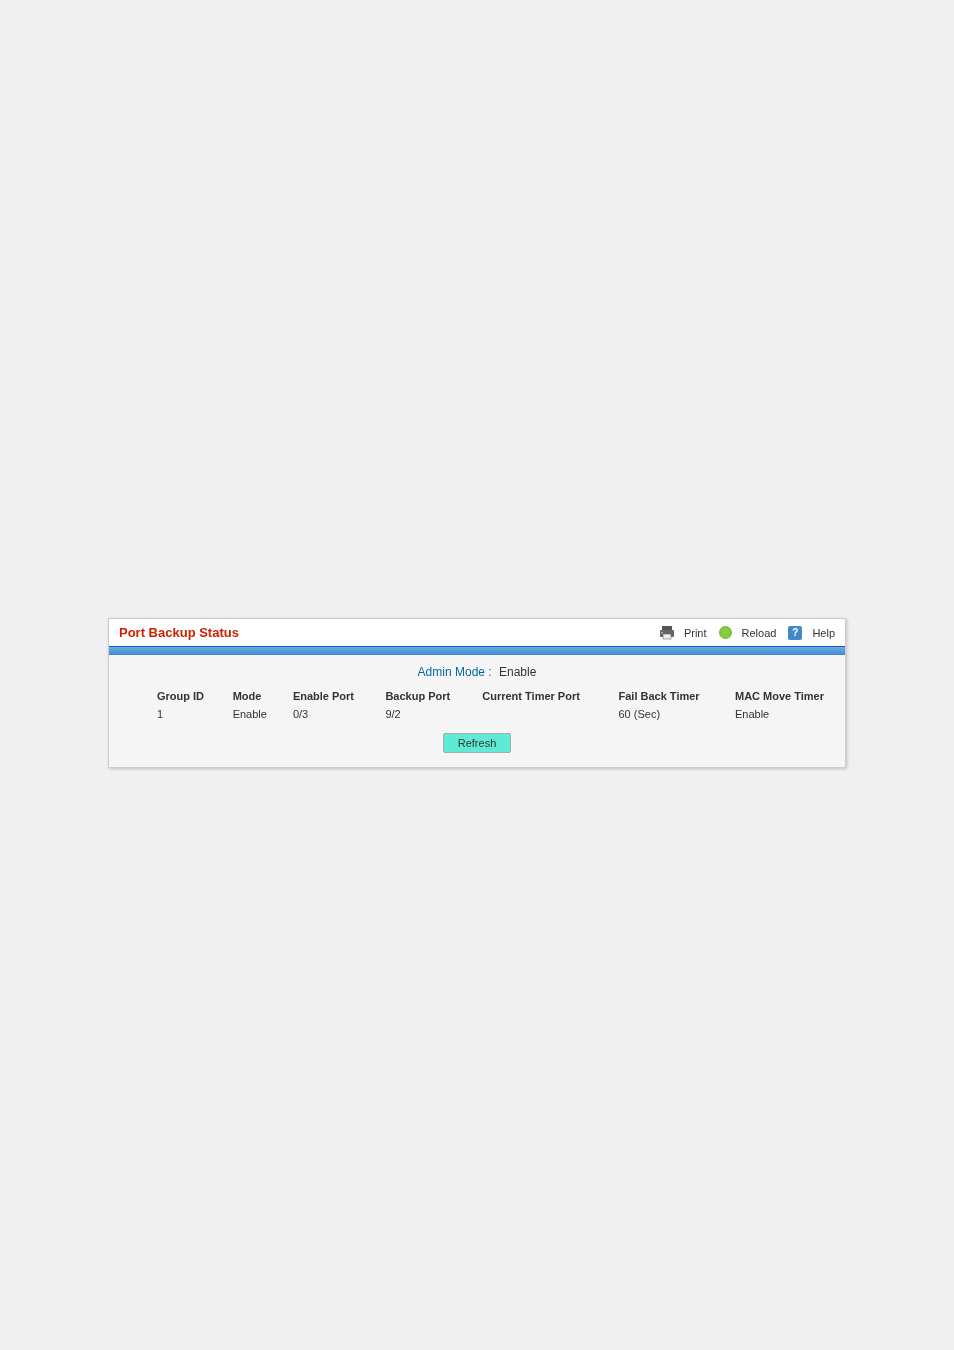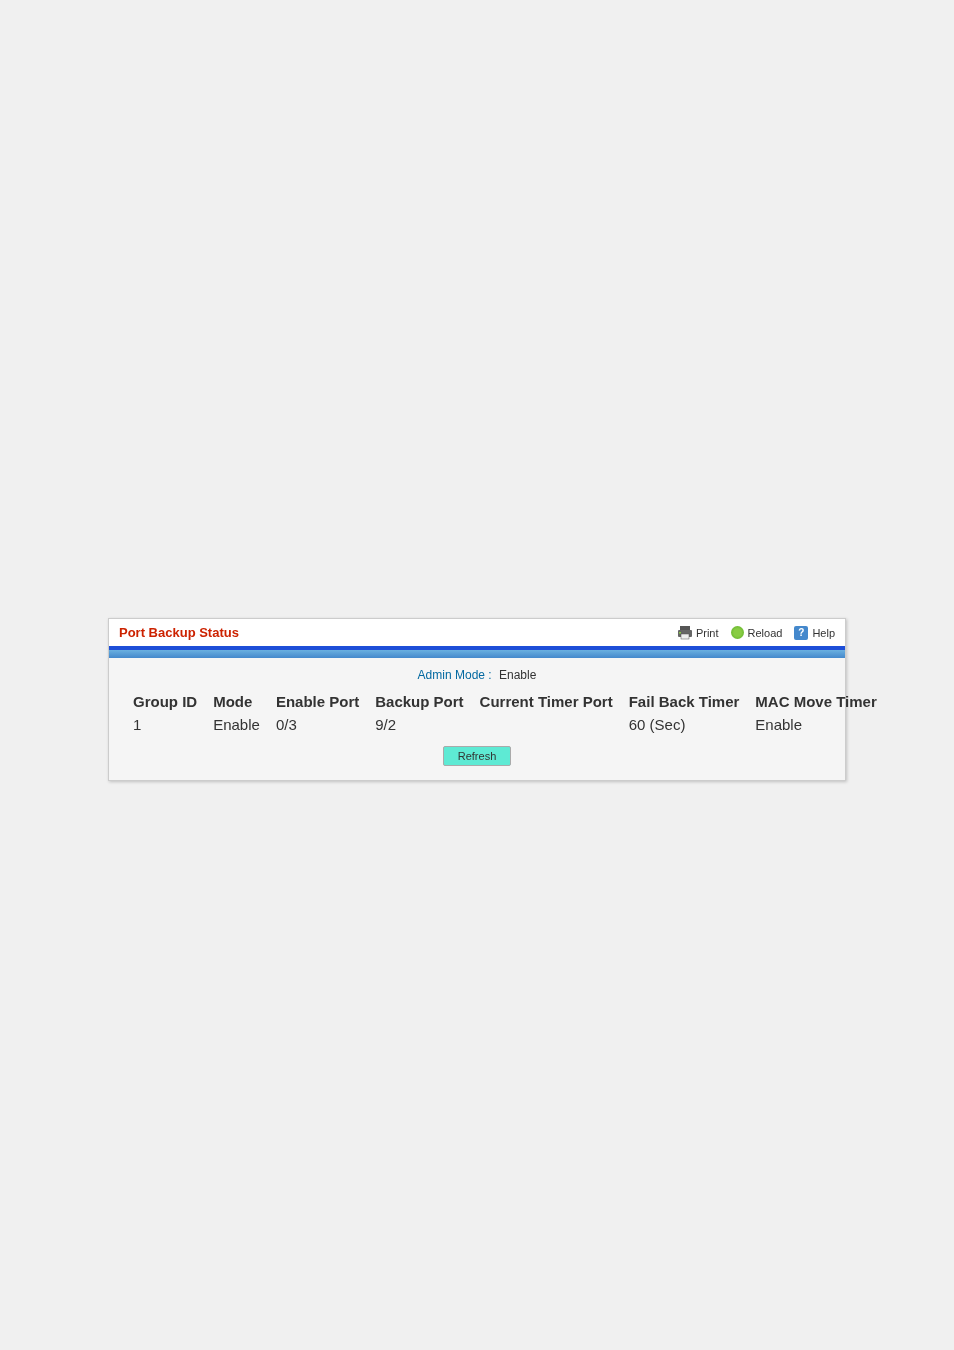--- a/index.html
+++ b/index.html
@@ -32,40 +32,40 @@
       background: #ffffff;
       border: 1px solid #cccccc;
       box-shadow: 1px 1px 3px rgba(0,0,0,0.2);
     }
 
     .widget-header {
       display: flex;
       align-items: center;
       justify-content: space-between;
       background: #ffffff;
-      border-bottom: 4px solid #1d4ed8;
+      border-bottom: 1px solid #1d4ed8;
       padding: 6px 10px;
     }
 
     .widget-title {
       font-size: 13px;
       font-weight: bold;
       color: #cc2200;
     }
 
     .widget-actions {
       display: flex;
       align-items: center;
       gap: 12px;
     }
 
     .widget-action-btn {
       display: flex;
       align-items: center;
-      gap: 4px;
+      gap: 10px;
       font-size: 11px;
       color: #333;
       cursor: pointer;
       text-decoration: none;
     }
 
     .blue-bar {
       height: 8px;
       background: linear-gradient(to bottom, #6ab0e0, #4488cc);
     }
@@ -86,21 +86,22 @@
     }
 
     .admin-mode-value {
       color: #333;
       margin-left: 4px;
     }
 
     .data-table {
       width: 100%;
       border-collapse: collapse;
-      font-size: 15px;
+      font-size: 11px;
+      margin-left: 24px;
     }
 
     .data-table th {
       font-weight: bold;
       color: #333;
       padding: 3px 8px;
       text-align: left;
       white-space: nowrap;
     }
 

